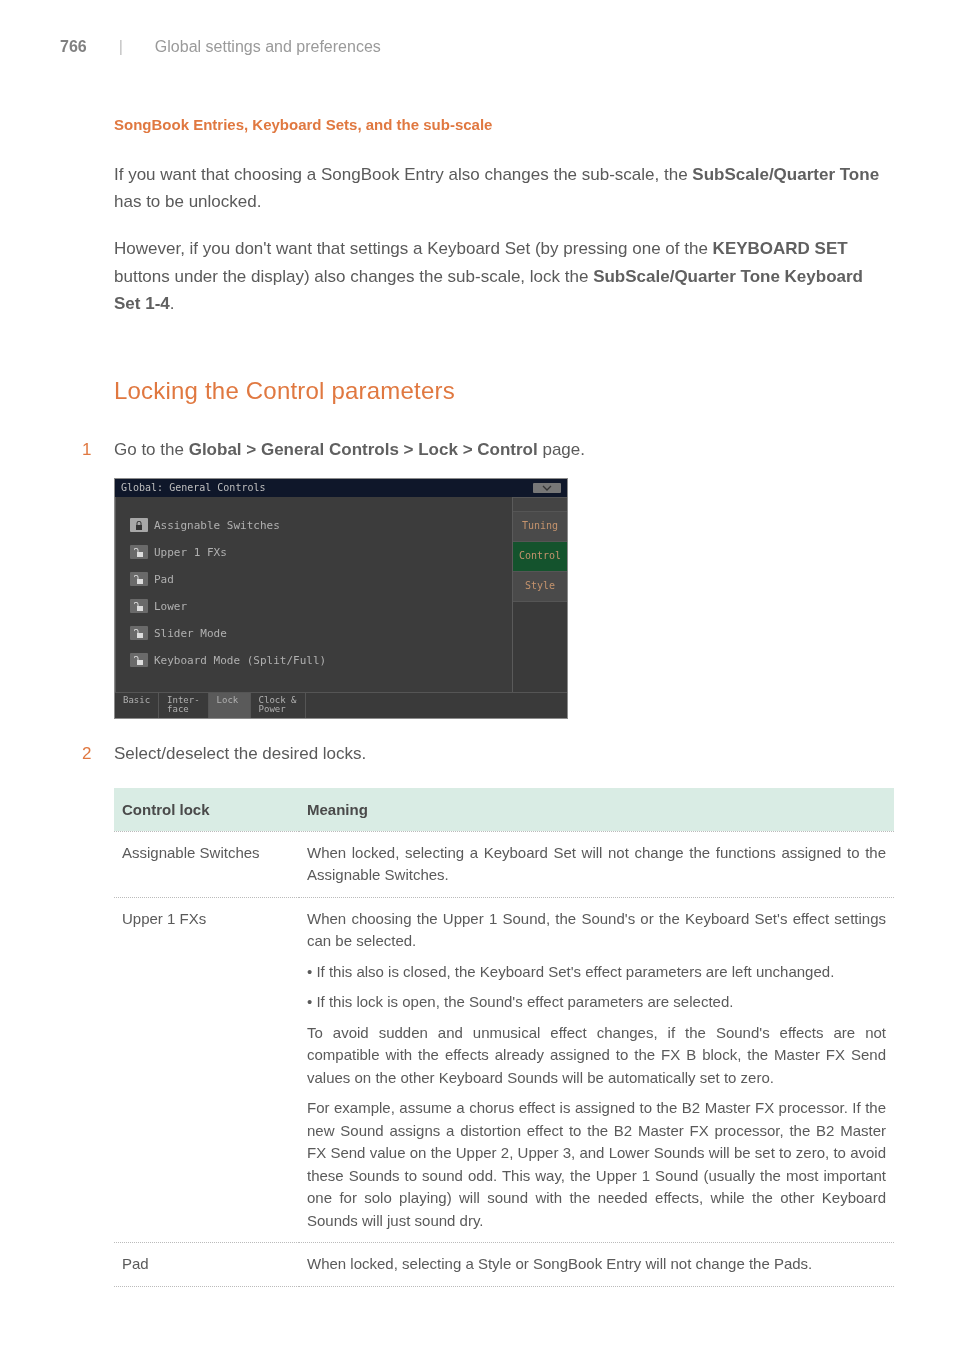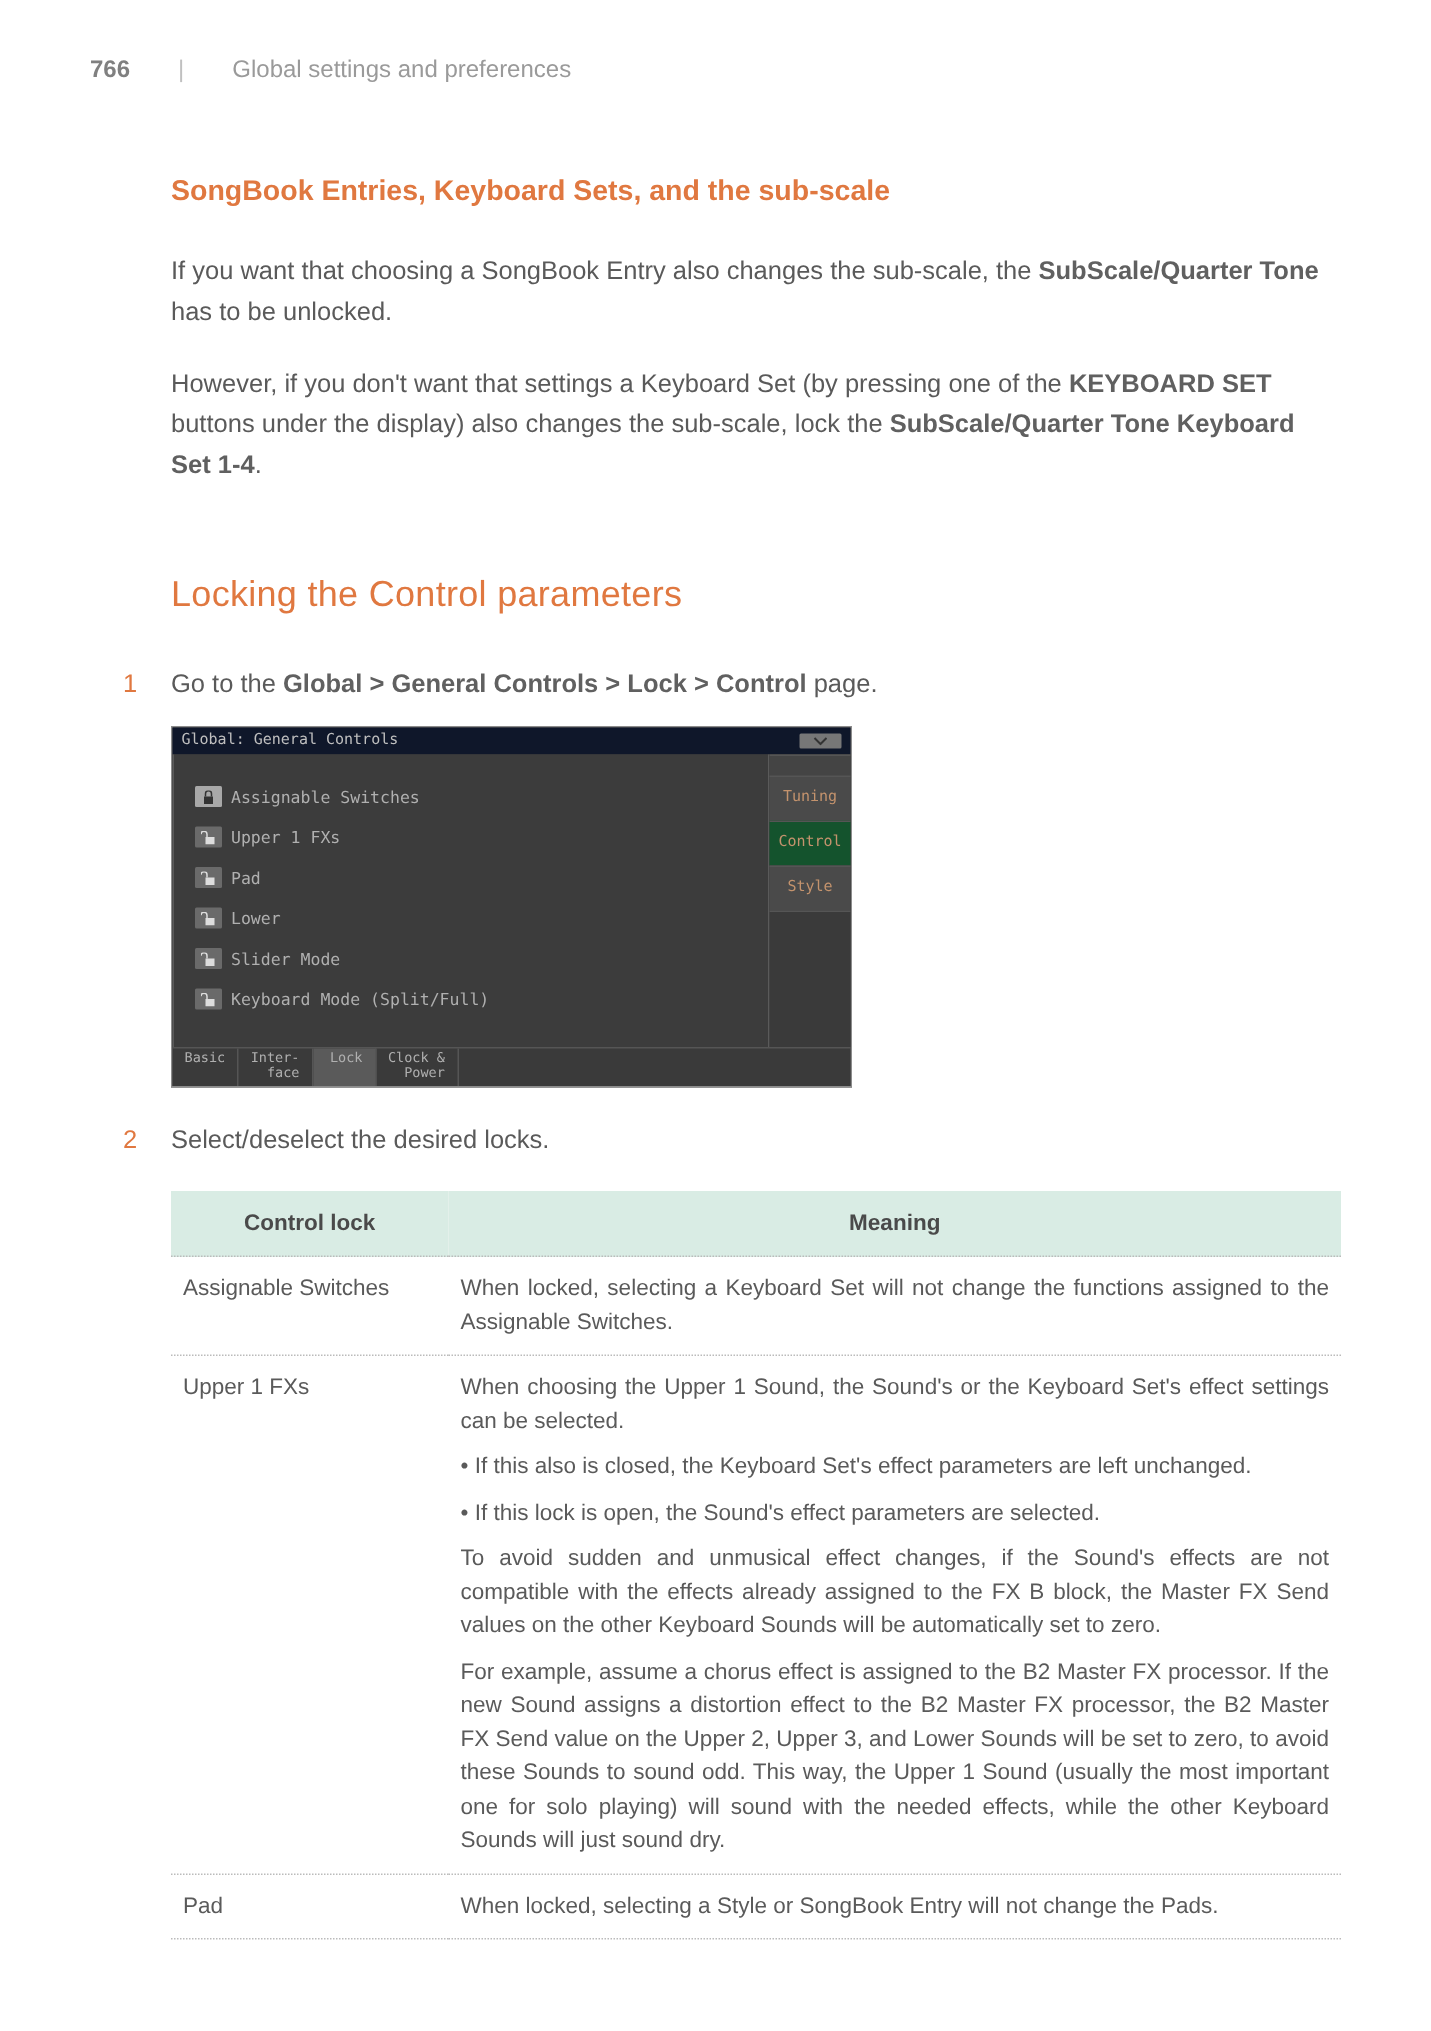--- a/index.html
+++ b/index.html
@@ -18,21 +18,21 @@
     gap: 32px;
     color: #9a9a9a;
     margin-bottom: 53px;
     font-size: 16px;
   }
   .page-number { font-weight: 700; color: #808080; }
   .pipe { color: #c0c0c0; }
   .section-title {
     color: #e07840;
     font-weight: 600;
-    font-size: 19px;
+    font-size: 15px;
     margin-left: 54px;
     margin-bottom: 25px;
   }
   .para {
     margin-left: 54px;
     margin-bottom: 20px;
     color: #5a5a5a;
     line-height: 1.6;
   }
   .bold-run { font-weight: 600; color: #606060; }
@@ -128,39 +128,39 @@
   .device-bottom {
     display: flex;
     background: #3a3a3a;
     border-top: 1px solid #555;
   }
   .bottom-tab {
     padding: 3px 8px;
     font-size: 9px;
     color: #b0b0b0;
     border-right: 1px solid #555;
-    text-align: right;
+    text-align: left;
     line-height: 1.1;
     min-width: 42px;
   }
   .bottom-tab.active { background: #5a5a5a; }
 
   
   table.locks {
     margin-left: 54px;
     width: calc(100% - 54px);
     border-collapse: collapse;
     font-size: 15px;
     margin-top: 20px;
   }
   table.locks th {
     background: #d9ece4;
     color: #4a4a4a;
     font-weight: 700;
-    text-align: center;
+    text-align: left;
     padding: 10px 8px;
     border-bottom: 1px dotted #bbb;
     font-size: 15px;
   }
   table.locks td {
     padding: 10px 8px;
     vertical-align: top;
     border-bottom: 1px dotted #bbb;
     color: #5a5a5a;
     line-height: 1.5;

